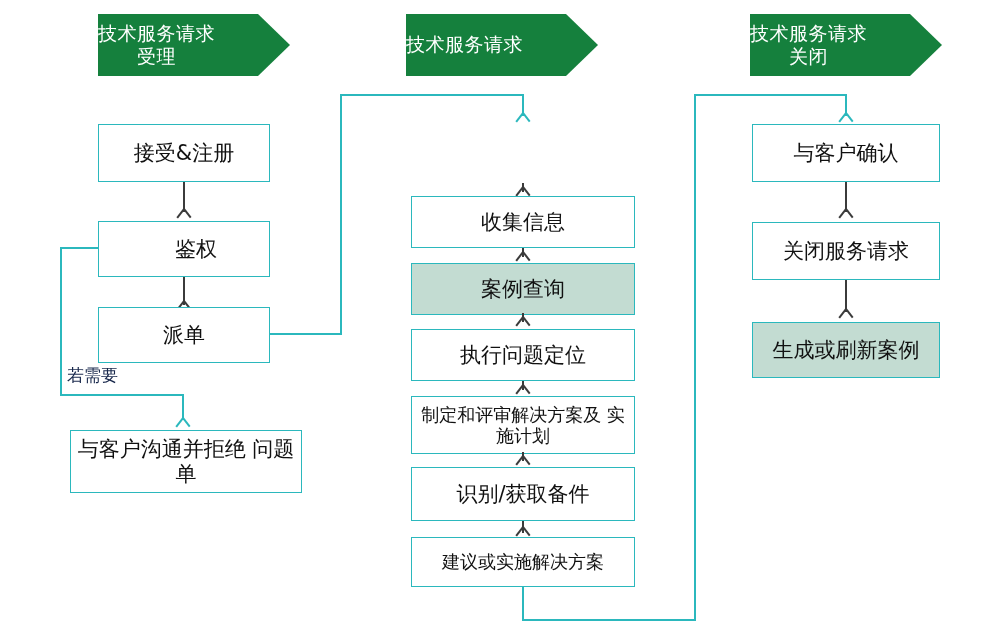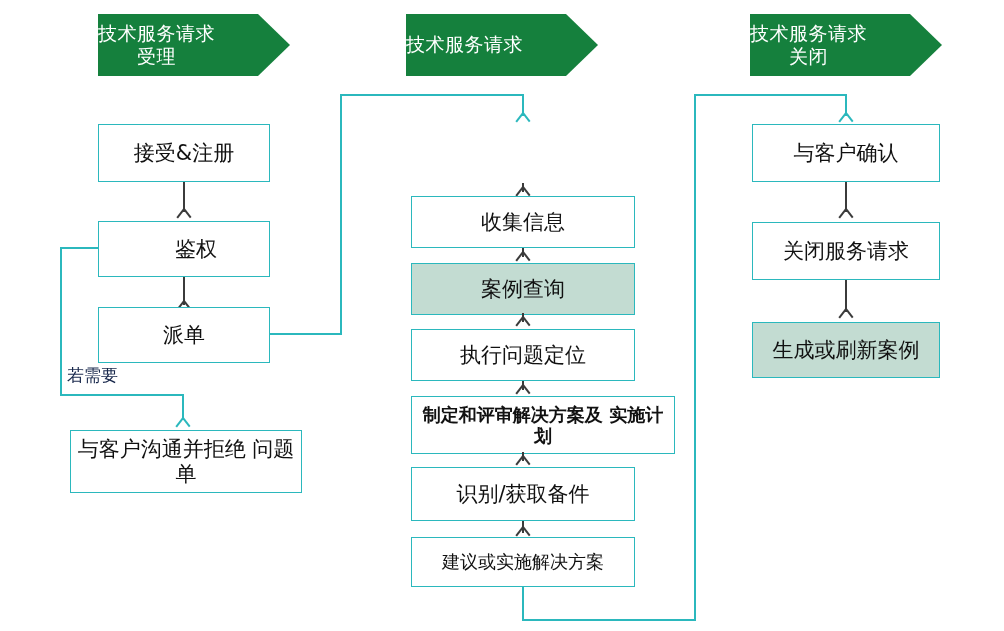--- a/index.html
+++ b/index.html
@@ -158,21 +158,21 @@
   </div>
   <div class="ln vl dark" style="left:522px; top:313px; height:9px;"></div>
   <div class="vcaret dark" style="left:516px; top:317px;"></div>
 
   <div class="node" style="left:411px; top:329px; width:224px; height:52px;">
     <span>执行问题定位</span>
   </div>
   <div class="ln vl dark" style="left:522px; top:381px; height:9px;"></div>
   <div class="vcaret dark" style="left:516px; top:385px;"></div>
 
-  <div class="node sm" style="left:411px; top:396px; width:264px; height:58px;font-weight:bold;">
+  <div class="node sm" style="left:411px; top:396px; width:224px; height:58px;">
     <div>
       <span class="btxt">制定和评审解决方案及</span>
       <span class="btxt">实施计划</span>
     </div>
   </div>
   <div class="ln vl dark" style="left:522px; top:452px; height:9px;"></div>
   <div class="vcaret dark" style="left:516px; top:456px;"></div>
 
   <div class="node" style="left:411px; top:467px; width:224px; height:54px;">
     <span>识别/获取备件</span>

